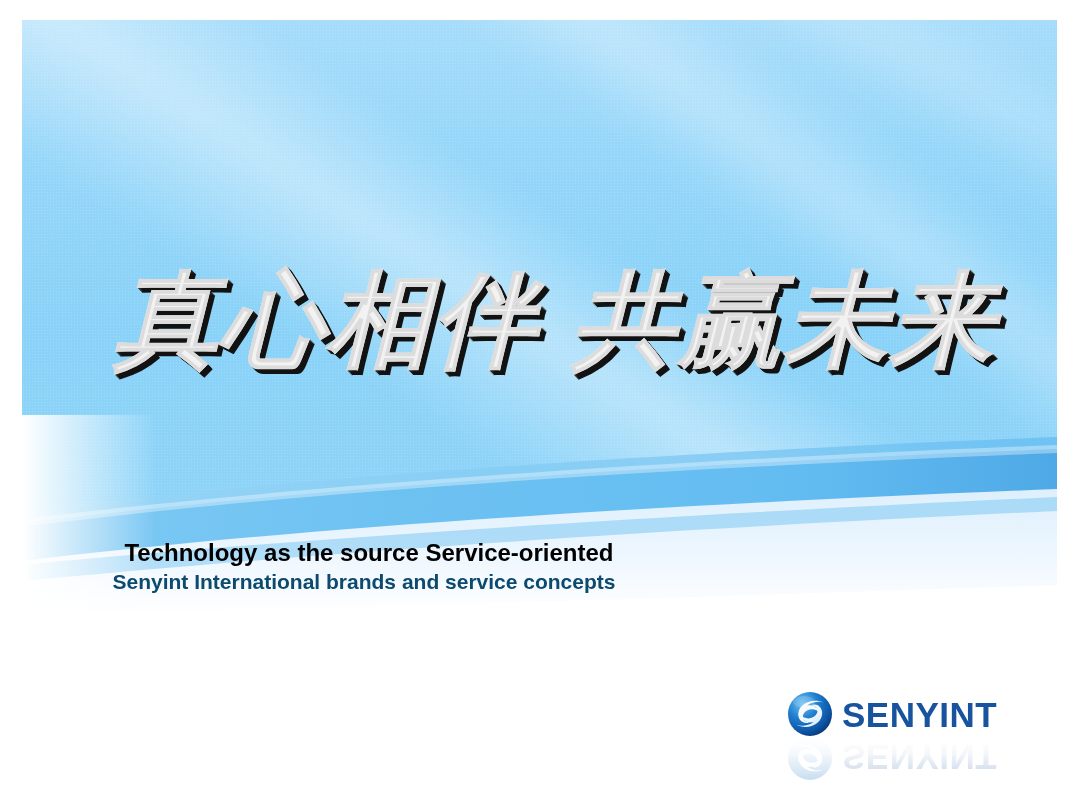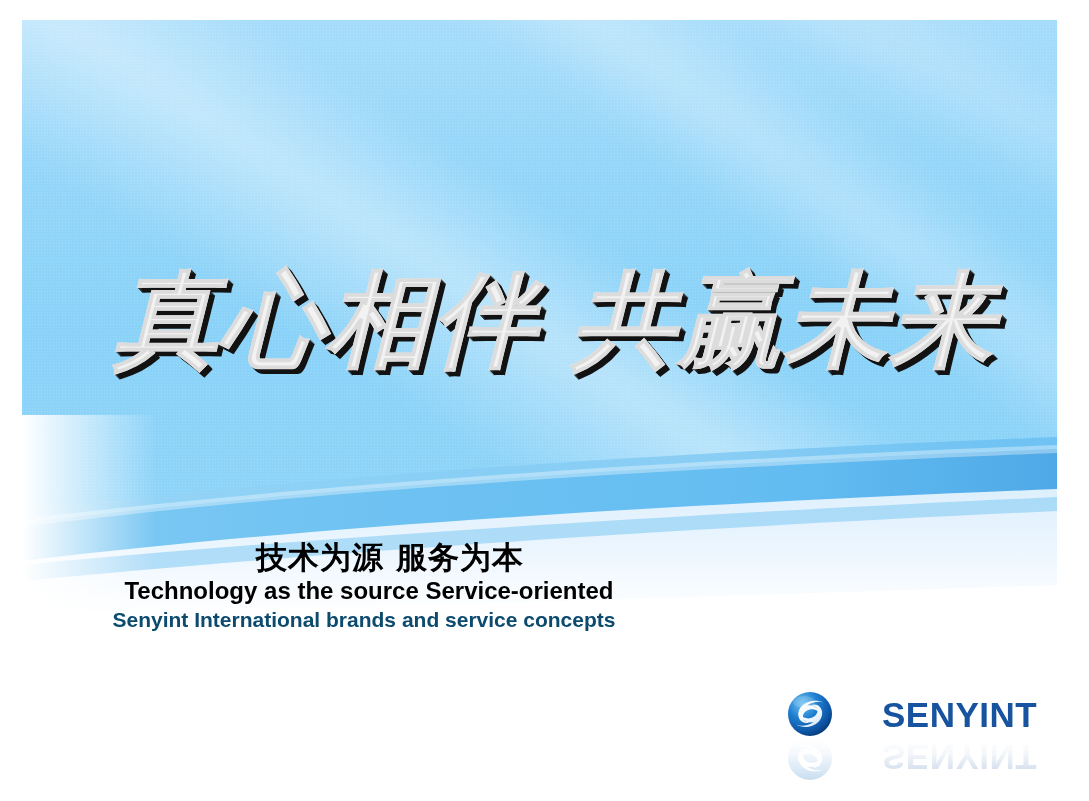--- a/index.html
+++ b/index.html
@@ -172,21 +172,20 @@
     left: 765px;
     top: 670px;
     width: 250px;
     height: 92px;
   }
   .logo-row {
     position: relative;
     display: flex;
     align-items: center;
     height: 48px;
-    gap: 40px;
   }
   .logo-mark {
     width: 46px;
     height: 46px;
     flex: 0 0 46px;
   }
   .logo-word {
     margin-left: 9px;
     font-family: "Liberation Sans", sans-serif;
     font-weight: 700;
@@ -264,21 +263,20 @@
 
         <path d="M0,150 C250,126 600,102 1035,82 L1035,96 C600,116 250,142 0,166 Z" fill="#7ec8f3" opacity="0.55"></path>
 
         <rect x="0" y="0" width="420" height="240" fill="url(#gFadeLeft)"></rect>
       </svg>
     </div>
 
     <div id="title"><span>真心相伴</span><span class="gap"></span><span>共赢未来</span></div>
 
     <div id="subtitle">
-      <div class="sub-cn">技术为源  服务为本</div>
       <div class="sub-en1">Technology as the source Service-oriented</div>
       <div class="sub-en2">Senyint International brands and service concepts</div>
     </div>
 
     <div id="logo">
       <div class="logo-row">
         <span class="logo-mark">
           <svg width="46" height="46" viewBox="0 0 46 46" xmlns="http://www.w3.org/2000/svg" aria-hidden="true">
             <defs>
               <radialGradient id="sph" cx="33%" cy="26%" r="82%">

